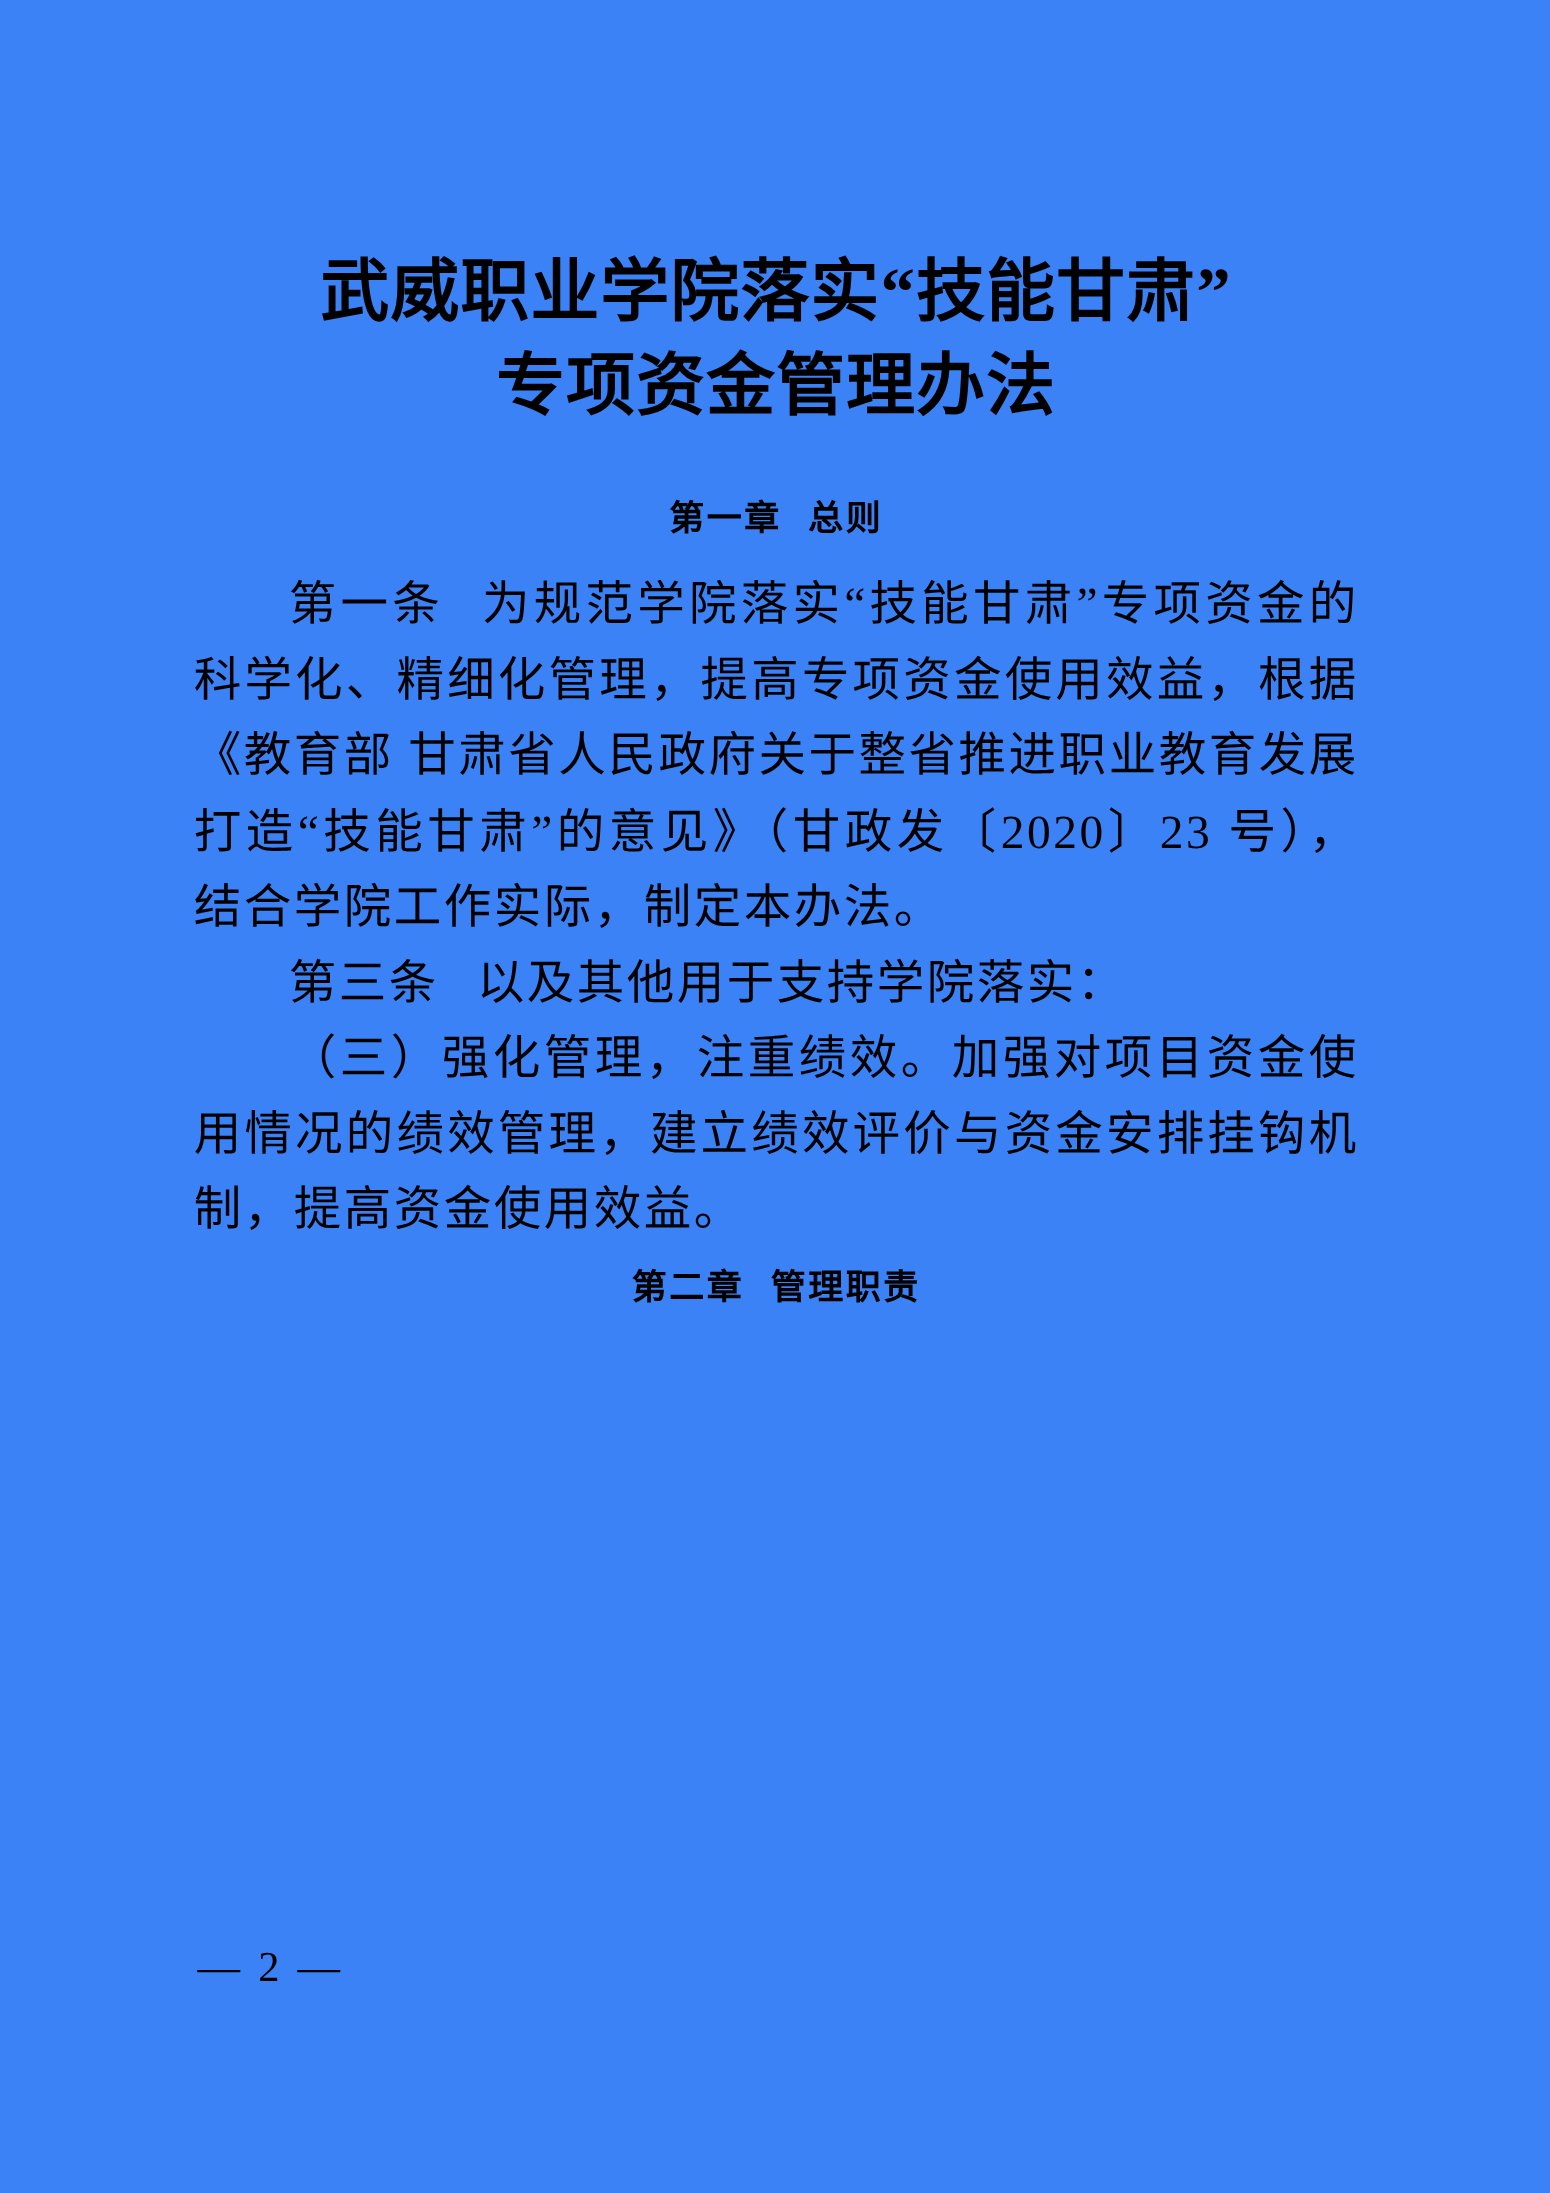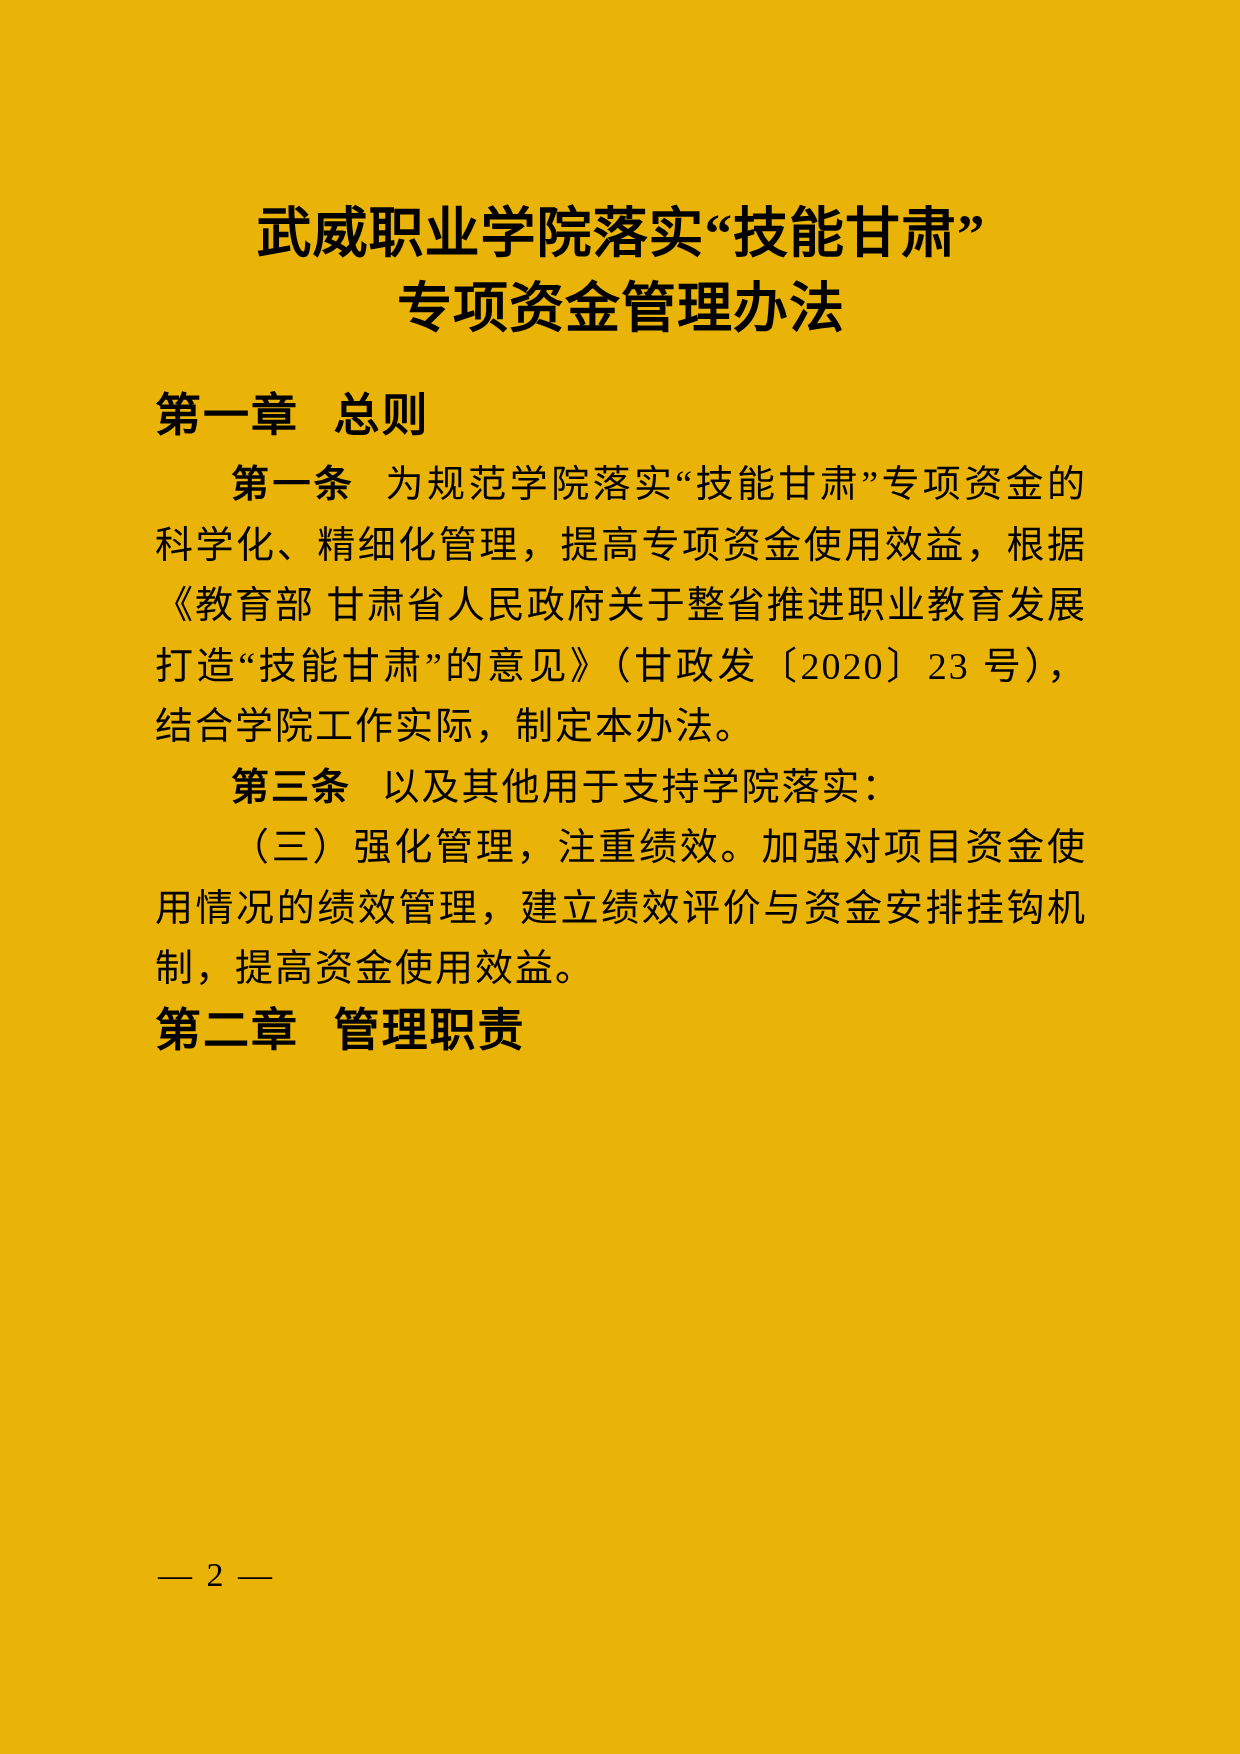--- a/index.html
+++ b/index.html
@@ -5,21 +5,21 @@
 <style>
   html, body {
     margin: 0;
     padding: 0;
     background: #ffffff;
   }
   .page {
     position: relative;
     width: 1240px;
     height: 1754px;
-    background: #eab308;
+    background: #3b82f6;
     color: #000000;
     font-family: "Liberation Serif", "DejaVu Serif", serif;
     overflow: hidden;
     margin: 0 auto;
   }
   .content {
     position: absolute;
     left: 155px;
     top: 0;
     width: 932px;
@@ -30,39 +30,40 @@
     text-align: center;
     font-size: 55px;
     font-weight: bold;
     line-height: 75px;
     letter-spacing: 1px;
   }
   .title-line { display: block; }
   
   .chapter-heading {
     margin: 38px 0 0 0;
+    text-align: center;
     font-family: "Liberation Sans", "DejaVu Sans", sans-serif;
-    font-size: 46px;
+    font-size: 28px;
     font-weight: bold;
     line-height: 62px;
     letter-spacing: 2px;
   }
   .chapter-heading .chapter-num { margin-right: 0.75em; }
   .chapter-heading.second { margin-top: 0; }
   
   .body-text { margin-top: 8px; }
   .para {
     margin: 0;
     font-size: 38px;
     line-height: 60.5px;
     letter-spacing: 2px;
     text-align: justify;
     text-indent: 2em;
   }
-  .para-lead { font-weight: bold; }
+  .para-lead { font-weight: normal; }
   .para-lead:not(:empty) { margin-right: 0.8em; }
   
   .page-number {
     position: absolute;
     left: 158px;
     top: 1556px;
     font-size: 34px;
     letter-spacing: 3px;
     font-family: "Liberation Serif", "DejaVu Serif", serif;
   }

